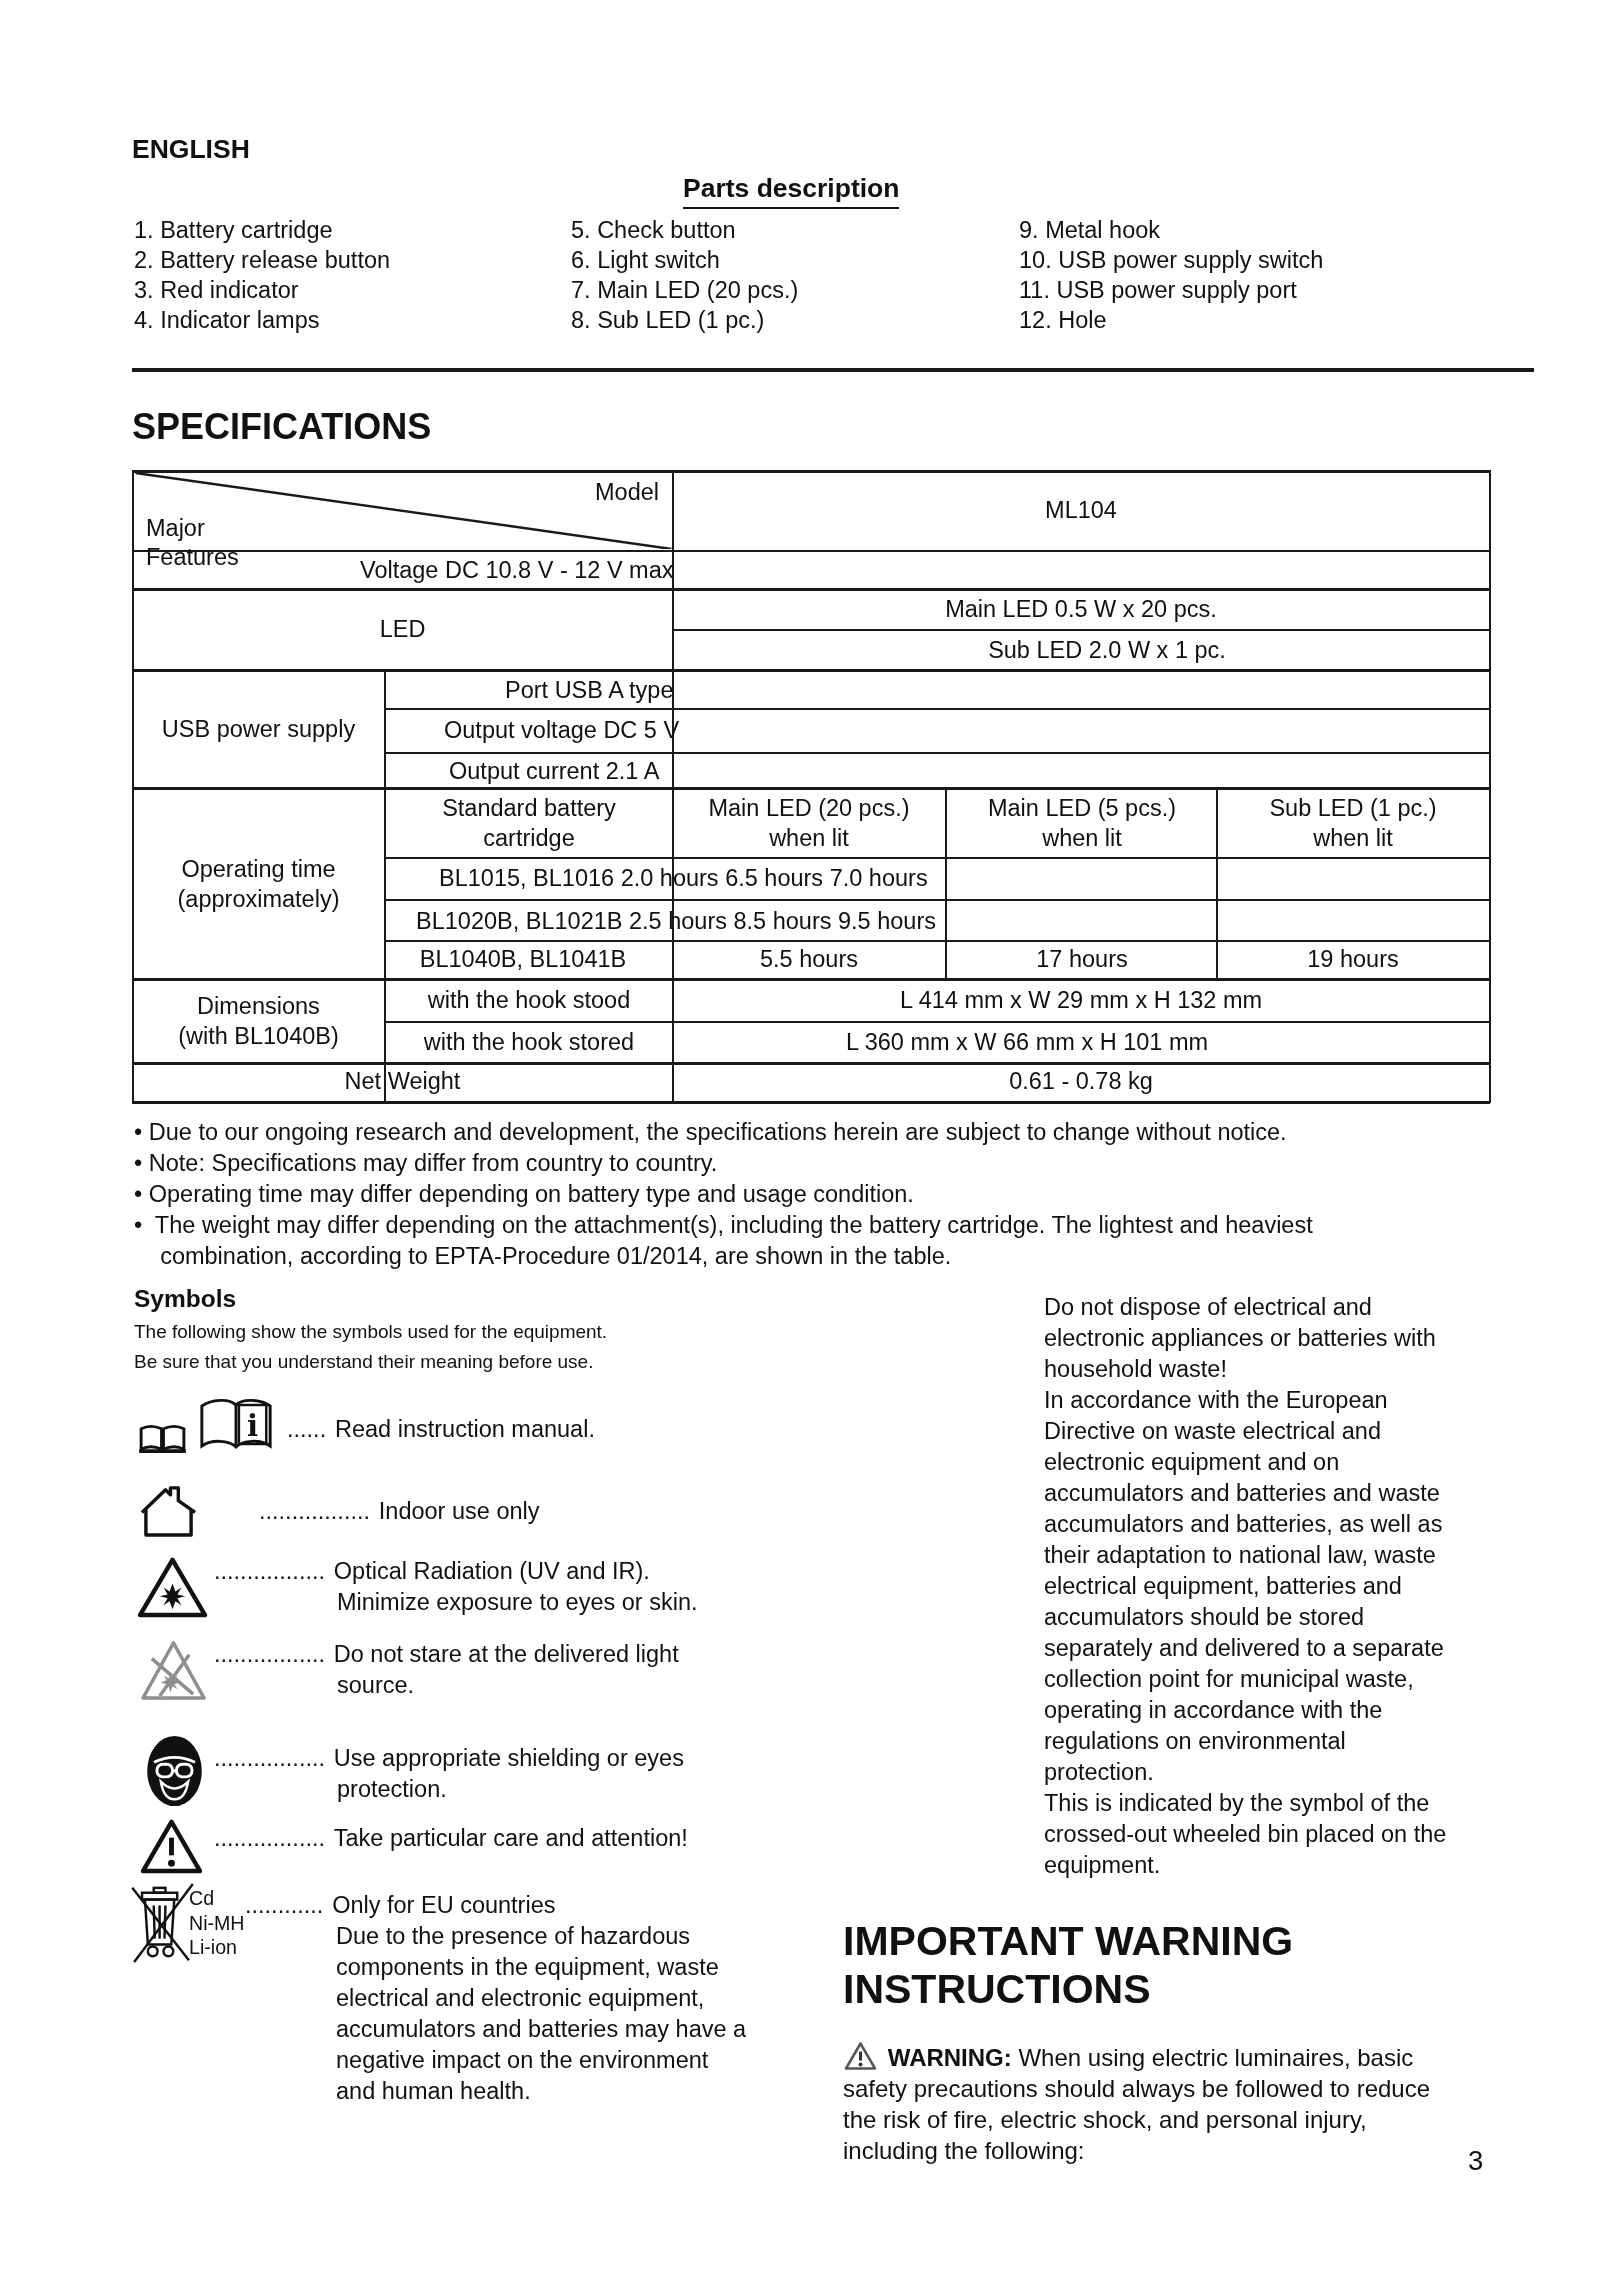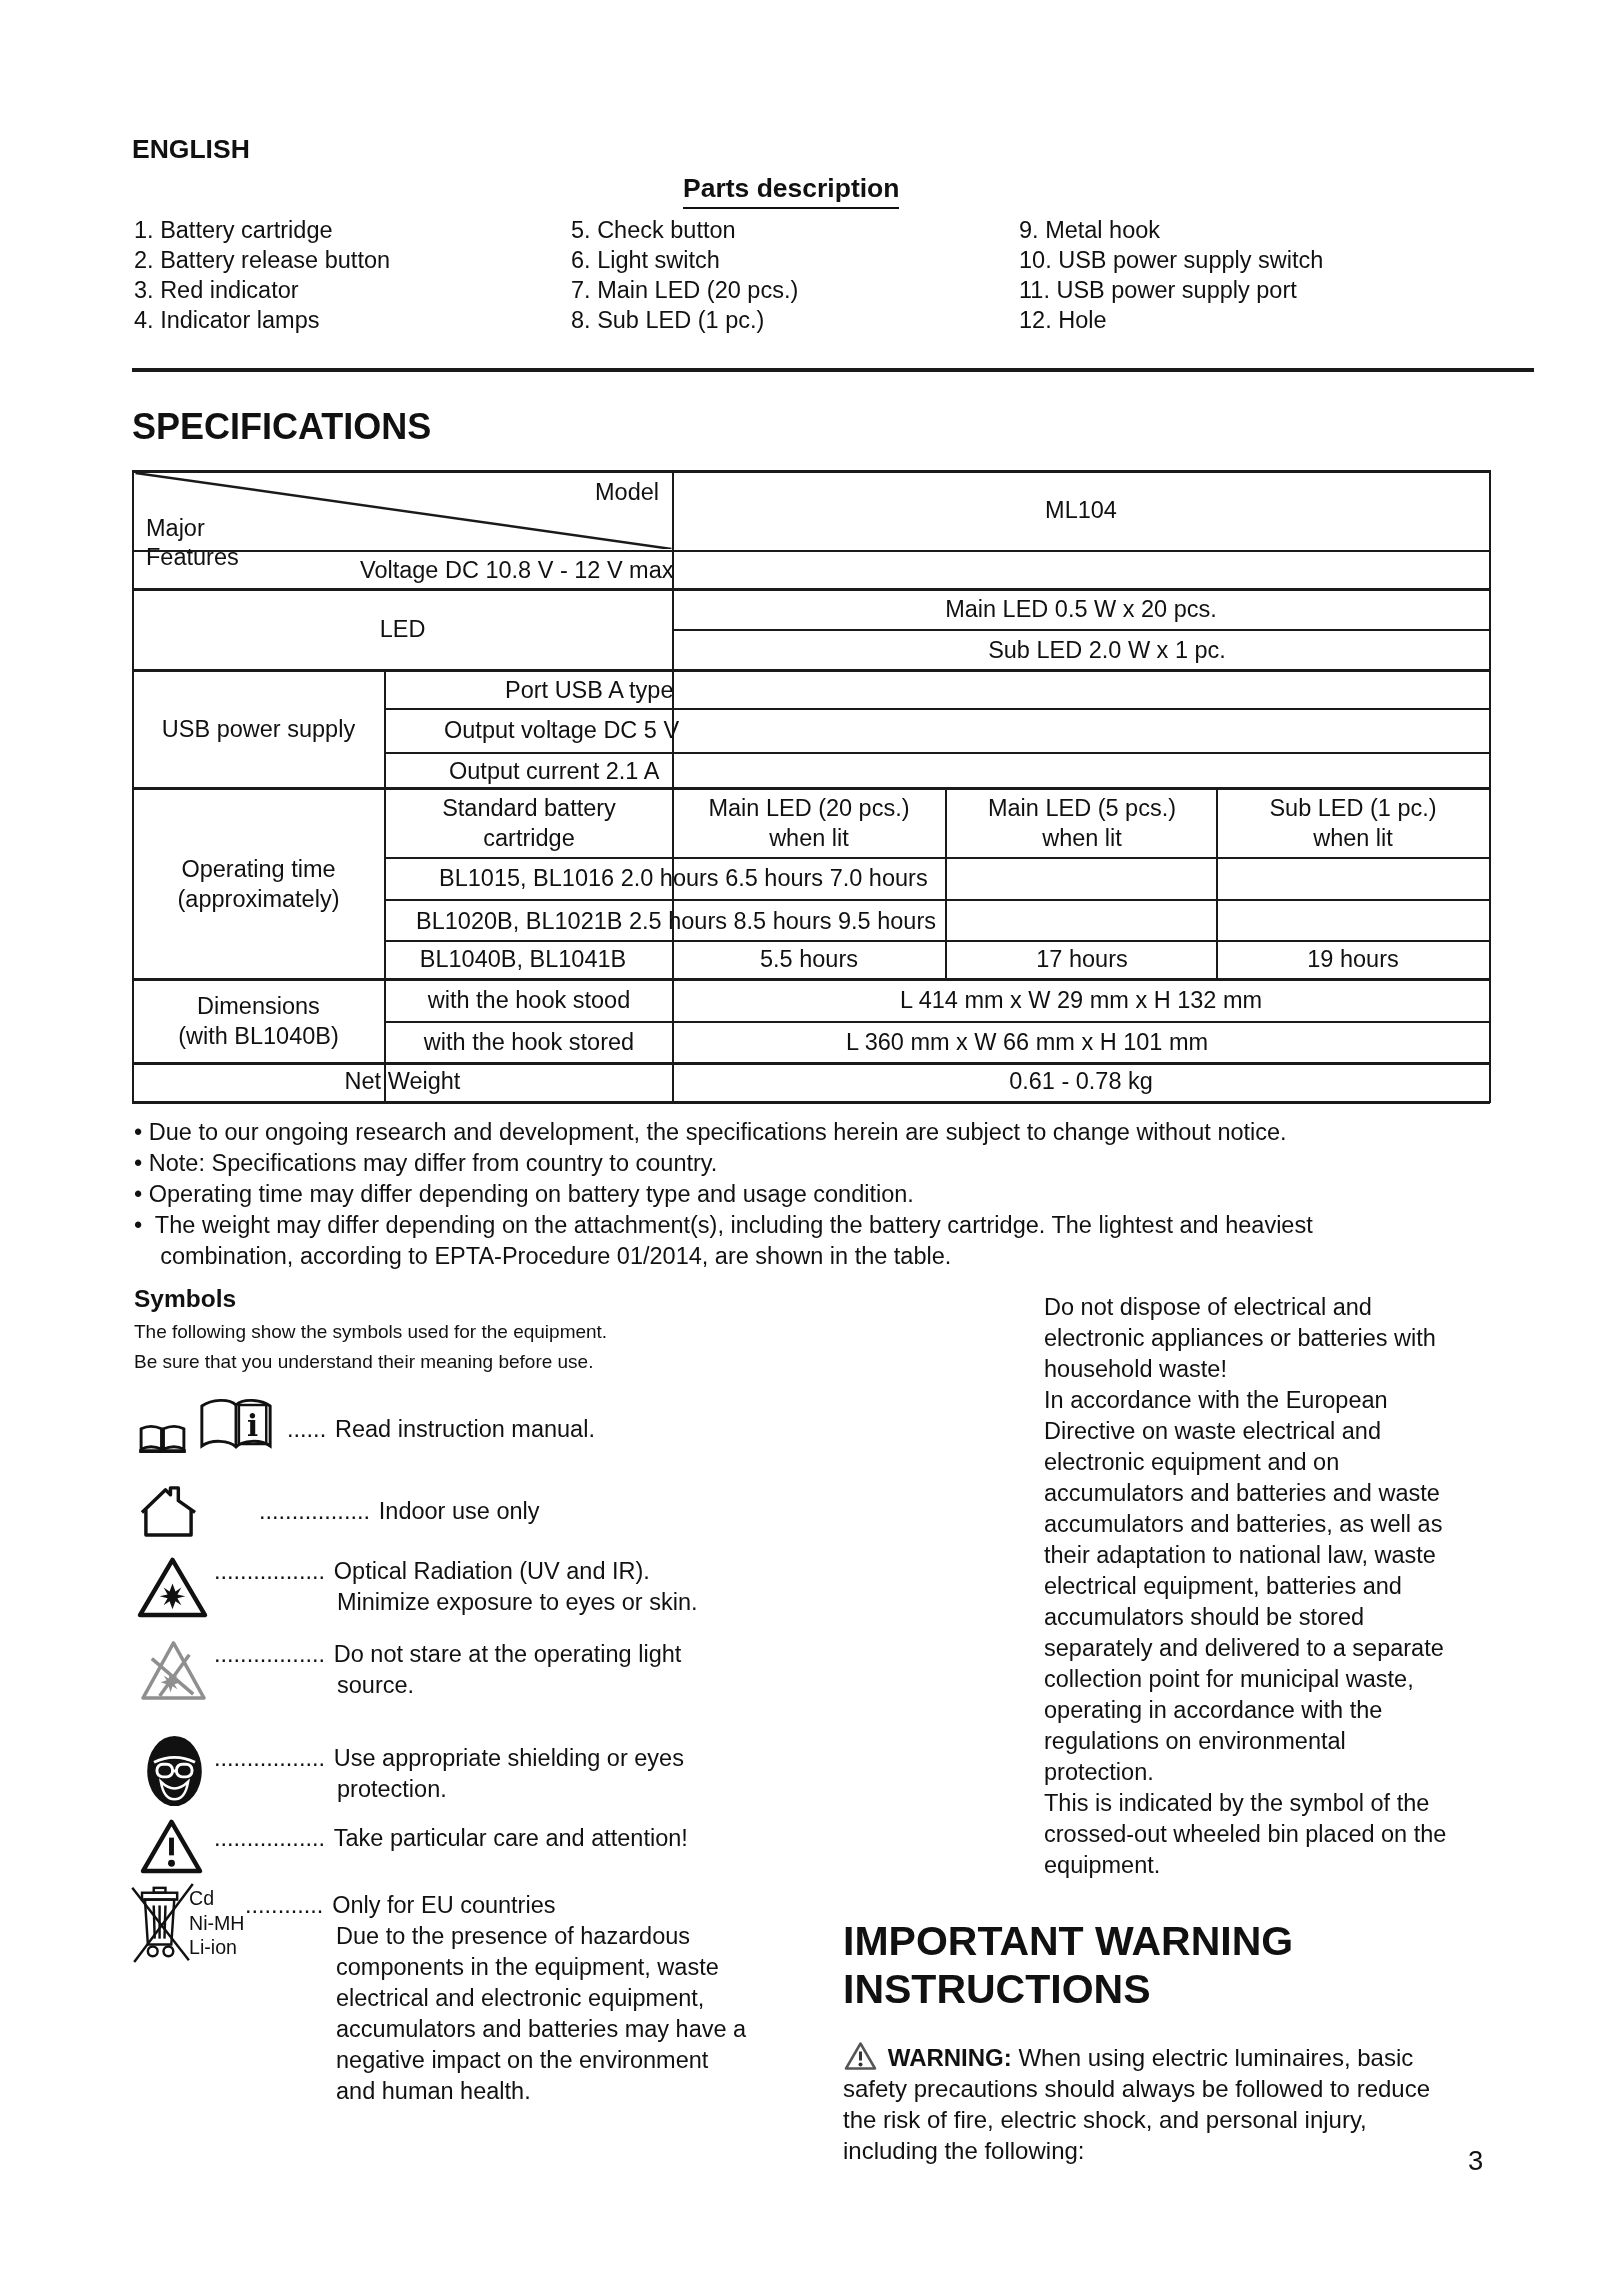--- a/index.html
+++ b/index.html
@@ -160,21 +160,21 @@
 Minimize exposure to eyes or skin.</span></div>
 
   <div class="abs" style="left:138px;top:1637px;">
     <svg width="71" height="67" viewBox="0 0 72 68" fill="none" stroke="#8f8f8f" stroke-width="3.5" stroke-linejoin="round">
       <path d="M36,6 L67,62 L5,62 Z"></path>
       <polygon stroke="none" fill="#8f8f8f" points="33,36 35,42 40,39 37,44 43,46 37,48 40,53 35,50 33,56 31,50 26,53 29,48 23,46 29,44 26,39 31,42"></polygon>
       <line x1="14" y1="22" x2="56" y2="58"></line>
       <line x1="52" y1="18" x2="22" y2="60"></line>
     </svg>
   </div>
-  <div class="abs symtext prew" style="left:214px;top:1639px;padding-left:123px;text-indent:-123px;width:490px;"><span class="leader">.................</span><span>Do not stare at the operating light
+  <div class="abs symtext prew" style="left:214px;top:1639px;padding-left:123px;text-indent:-123px;width:490px;"><span class="leader">.................</span><span>Do not stare at the delivered light
 source.</span></div>
 
   <div class="abs" style="left:144px;top:1733px;">
     <svg width="61" height="76" viewBox="0 0 62 78" fill="none">
       <ellipse cx="31" cy="39" rx="28" ry="36" fill="#111"></ellipse>
       <path d="M10,30 Q31,20 52,30" stroke="#fff" stroke-width="3" fill="none"></path>
       <rect x="13" y="32" width="16" height="13" rx="6" stroke="#fff" stroke-width="3" fill="none"></rect>
       <rect x="33" y="32" width="16" height="13" rx="6" stroke="#fff" stroke-width="3" fill="none"></rect>
       <path d="M29,39 L33,39" stroke="#fff" stroke-width="3"></path>
       <path d="M17,50 Q31,64 45,50 Q42,68 31,68 Q20,68 17,50 Z" stroke="#fff" stroke-width="2.5" fill="none"></path>

